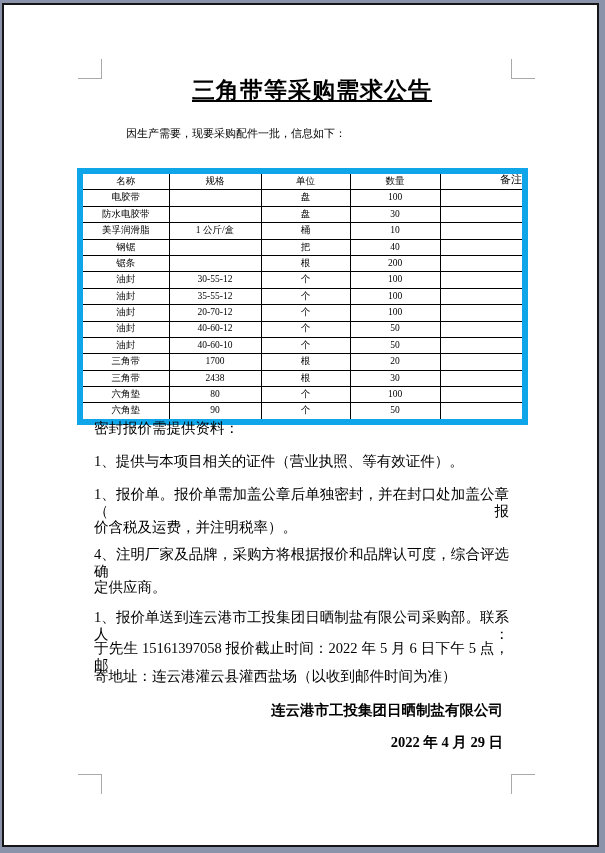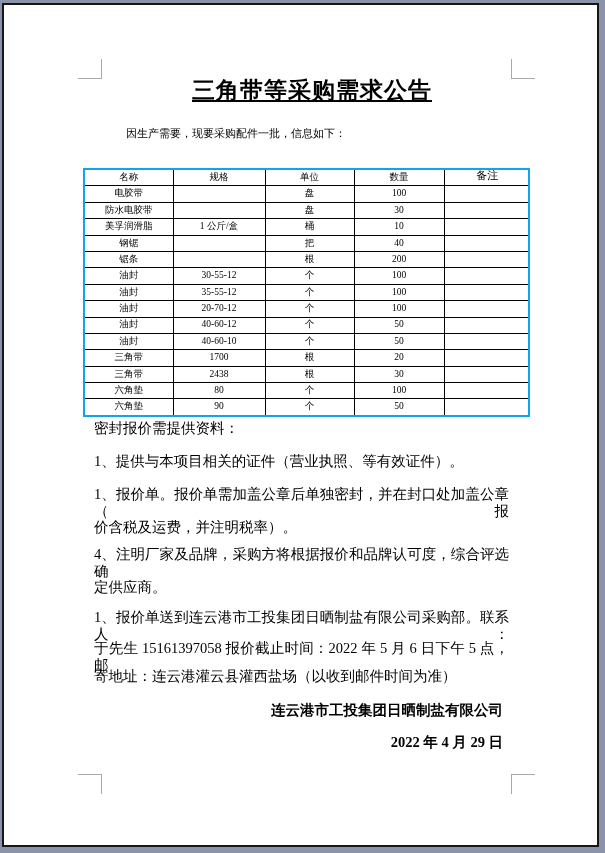--- a/index.html
+++ b/index.html
@@ -29,35 +29,35 @@
     text-align:center; font-size:23px; font-weight:bold; letter-spacing:1px;
     white-space:nowrap;
     text-decoration:underline;
   }
   .intro {
     position:absolute; left:90px; top:121px;
     font-size:11px; white-space:nowrap;margin-left:32px;
   }
 
   table.items {
-    position:absolute; left:79px; top:163px;
+    position:absolute; left:73px; top:163px;
     width:445px; table-layout:fixed;
     border-collapse:collapse;
-    border:2px solid #0ea5e9;
+    border:6px solid #0ea5e9;
     font-size:9.5px;
     font-family:"Liberation Serif","DejaVu Serif",serif;
   }
   table.items th, table.items td {
     border:1px solid #000;
     height:15.4px; padding:0;
     text-align:center; vertical-align:middle;
     font-weight:normal; line-height:1;
     overflow:hidden; white-space:nowrap;
   }
-  table.items th.note-head { text-align:center; font-size:11px; padding-left:2px; vertical-align:top; }
+  table.items th.note-head { text-align:right; font-size:11px; padding-left:2px; vertical-align:top; }
   col.c1{width:89px} col.c2{width:92px} col.c3{width:89px} col.c4{width:90px} col.c5{width:85px}
 
   .note {
     position:absolute; left:90px;
     font-size:14.5px; line-height:17px; white-space:nowrap;
   }
   .note.just {
     width:415px; white-space:normal;
     text-align:justify; text-align-last:justify;
   }

